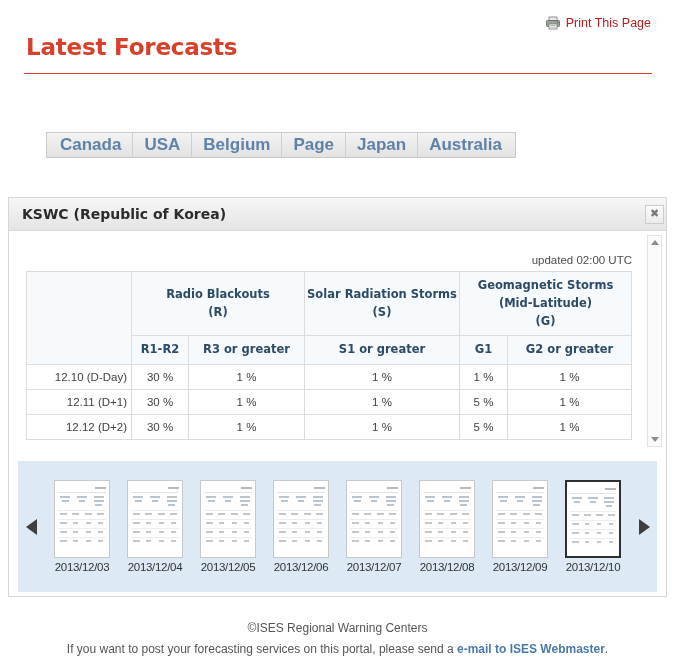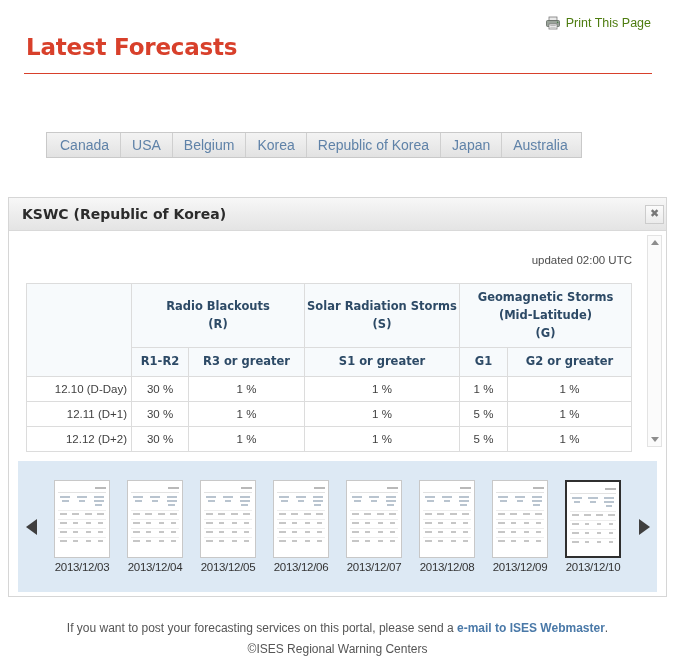--- a/index.html
+++ b/index.html
@@ -19,21 +19,21 @@
 
   
   .print-bar {
     position: absolute;
     top: 16px;
     right: 24px;
     display: flex;
     align-items: center;
     gap: 5px;
     font-size: 12.5px;
-    color: #4d7c0f;
+    color: #b91c1c;
   }
   .printer-icon { display:block; }
 
   
   .page-title {
     position: absolute;
     top: 34px;
     left: 26px;
     font-size: 23px;
     font-weight: bold;
@@ -60,26 +60,27 @@
     align-items: stretch;
     background: linear-gradient(to bottom, #f3f3f3 0%, #eaeaea 55%, #e2e2e2 100%);
     border: 1px solid #c9c9c9;
     box-sizing: border-box;
     padding: 0 2px;
   }
   .tab {
     display: flex;
     align-items: center;
     padding: 0 11px;
-    font-size: 14px;
+    font-size: 17px;
     color: #5f82a8;
     text-decoration: none;
     border-right: 1px solid #cfcfcf;
     white-space: nowrap;
     cursor: pointer;
+    font-weight: bold;
   }
   .tab:last-child { border-right: none; }
   .tab.active { color: #5f82a8; }
 
   
   .panel {
     position: absolute;
     top: 197px;
     left: 8px;
     width: 659px;
@@ -147,21 +148,21 @@
   .tri-up {
     width:0;height:0;border-left:4px solid transparent;border-right:4px solid transparent;
     border-bottom:5px solid #8d8d8d;
   }
   .tri-down {
     width:0;height:0;border-left:4px solid transparent;border-right:4px solid transparent;
     border-top:5px solid #8d8d8d;
   }
 
   
-  .fc-wrap { padding: 0 0 0 17px; margin-top: 12px; }
+  .fc-wrap { padding: 0 0 0 17px; }
   table.fc {
     border-collapse: collapse;
     width: 605px;
     table-layout: fixed;
     font-size: 11.5px;
   }
   table.fc th, table.fc td {
     border: 1px solid #dcdcdc;
     text-align: center;
     color: #3f3f3f;
@@ -279,22 +280,21 @@
   <span>Print This Page</span>
 </div>
 
 <div class="page-title">Latest Forecasts</div>
 <div class="title-rule"></div>
 
 <div class="tabbar" id="tabbar">
     <a class="tab" href="#">Canada</a>
     <a class="tab" href="#">USA</a>
     <a class="tab" href="#">Belgium</a>
-    <a class="tab" href="#">Korea</a>
-    <a class="tab active" href="#">Republic of Korea</a>
+    <a class="tab" href="#">Page</a>
     <a class="tab" href="#">Japan</a>
     <a class="tab" href="#">Australia</a>
   </div>
 
 <div class="panel">
 
   <div class="panel-head">
     <div class="panel-title">KSWC (Republic of Korea)</div>
     <div class="close-btn">✖</div>
   </div>
@@ -1030,17 +1030,17 @@
           <div class="thumb-date">2013/12/10</div>
         </div>
       </div>
     <div class="car-arrow">
         <div class="tri-right"></div>
       </div>
   </div>
 </div>
 
 <div class="footer">
+  <div>©ISES Regional Warning Centers</div>
   <div>
     <span>If you want to post your forecasting services on this portal, please send a </span><a href="#">e-mail to ISES Webmaster</a><span>.</span>
   </div>
-  <div>©ISES Regional Warning Centers</div>
 </div>
 
 </body></html>

